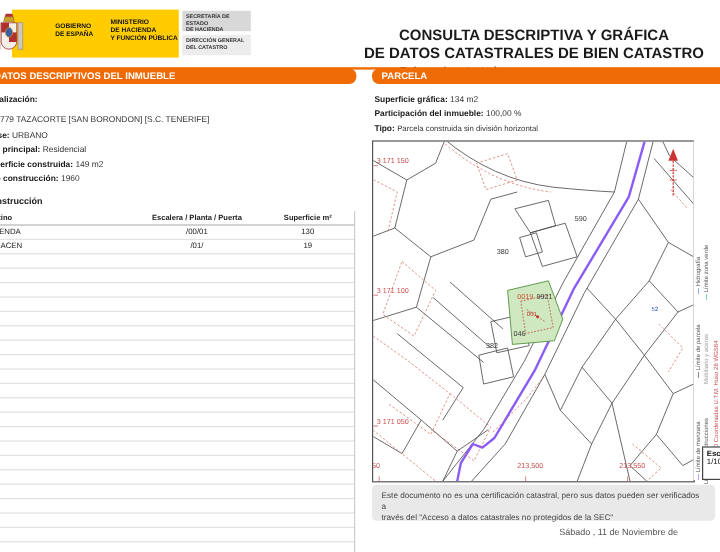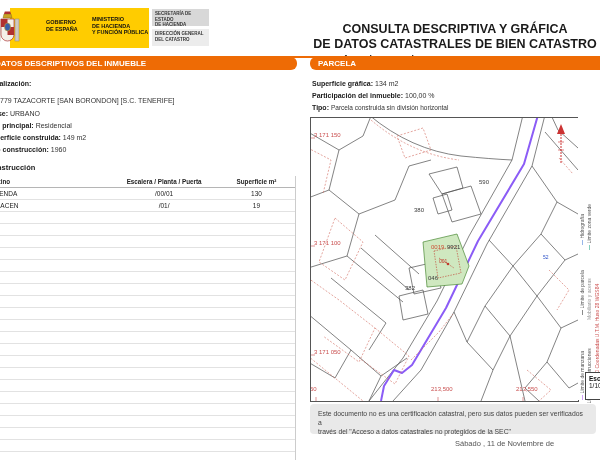--- a/index.html
+++ b/index.html
@@ -10,21 +10,21 @@
   }
   .abs{position:absolute;}
   
   .logo-yellow{left:10px;top:8px;width:139px;height:40px;background:#ffcc00;}
   .coat{left:-6px;top:9px;width:28px;height:38px;}
   .gob-txt{left:46px;top:19px;font-size:5.5px;font-weight:bold;line-height:6.5px;color:#111;}
   .min-txt{left:92px;top:16px;font-size:5.5px;font-weight:bold;line-height:6.5px;color:#111;}
   .greybox1{left:152px;top:9px;width:57px;height:17px;background:#d8d8d8;padding:2px 0 0 3px;box-sizing:border-box;}
   .greybox2{left:152px;top:29px;width:57px;height:17px;background:#ececec;padding:2px 0 0 3px;box-sizing:border-box;}
   .greybox1 div,.greybox2 div{font-size:4.5px;font-weight:bold;color:#333;line-height:5.5px;}
-  .doc-title{left:300px;top:22px;width:290px;text-align:center;font-size:12.5px;font-weight:bold;color:#1a1a1a;line-height:15px;margin-left:10px;}
+  .doc-title{left:300px;top:22px;width:290px;text-align:center;font-size:12.5px;font-weight:bold;color:#1a1a1a;line-height:15px;}
   .ref-label{left:300px;top:54px;width:150px;text-align:center;font-size:8.5px;font-weight:bold;color:#1a1a1a;}
   
   .orange-rule{left:0;top:56px;width:600px;height:2px;background:#ee6b05;}
   .sec-bar{height:13px;background:#ee6b05;border-radius:6px;color:#fff;font-size:8px;font-weight:bold;line-height:13px;padding-left:8px;box-sizing:border-box;}
   .bar-left{left:-13px;top:57px;width:310px;}
   .bar-right{left:310px;top:57px;width:312px;}
   
   .lbl{font-weight:bold;color:#1a1a1a;}
   .val{font-weight:normal;color:#333;}
   .line7{font-size:7px;}
@@ -44,21 +44,21 @@
   .leg{position:absolute;white-space:nowrap;font-size:5px;color:#555;transform:rotate(-90deg);transform-origin:left top;}
   .leg .sym{font-weight:bold;}
   .sym-parcela{color:#333;} .sym-hidro{color:#4f81d9;} .sym-verde{color:#2fae8f;}
   .sym-manzana{color:#b05cf0;} .sym-constr{color:#d26a5e;} .leg-mob{color:#999;}
   .coords-note{position:absolute;white-space:nowrap;font-size:5px;color:#cc4f4f;transform:rotate(-90deg);transform-origin:left top;}
   .escala-box{left:585px;top:372px;width:40px;height:28px;background:#fff;border:1px solid #444;box-sizing:border-box;padding:2px 0 0 3px;}
   .escala-box .e1{font-size:6.5px;font-weight:bold;color:#111;}
   .escala-box .e2{font-size:6.5px;color:#111;}
   
   .disclaimer{left:310px;top:404px;width:286px;height:30px;background:#e9e9e9;border-radius:4px;padding:5px 8px;box-sizing:border-box;font-size:6.8px;color:#444;line-height:9px;}
-  .datefoot{left:455px;top:439px;font-size:7.5px;color:#555;white-space:nowrap;}
+  .datefoot{left:466px;top:439px;font-size:7.5px;color:#555;white-space:nowrap;}
 </style>
 </head>
 <body>
 
 <div class="abs logo-yellow"></div>
 
 <svg class="abs coat" viewBox="0 0 28 38">
   <rect x="2" y="10" width="4" height="22" fill="#cfc9c0" stroke="#9a8f80" stroke-width="0.6"></rect>
   <rect x="21" y="10" width="4" height="22" fill="#cfc9c0" stroke="#9a8f80" stroke-width="0.6"></rect>
   <path d="M7,10 h13 v16 a6.5 6.5 0 0 1 -6.5,6 a6.5 6.5 0 0 1 -6.5,-6 z" fill="#f4f0e8" stroke="#a33" stroke-width="0.7"></path>

